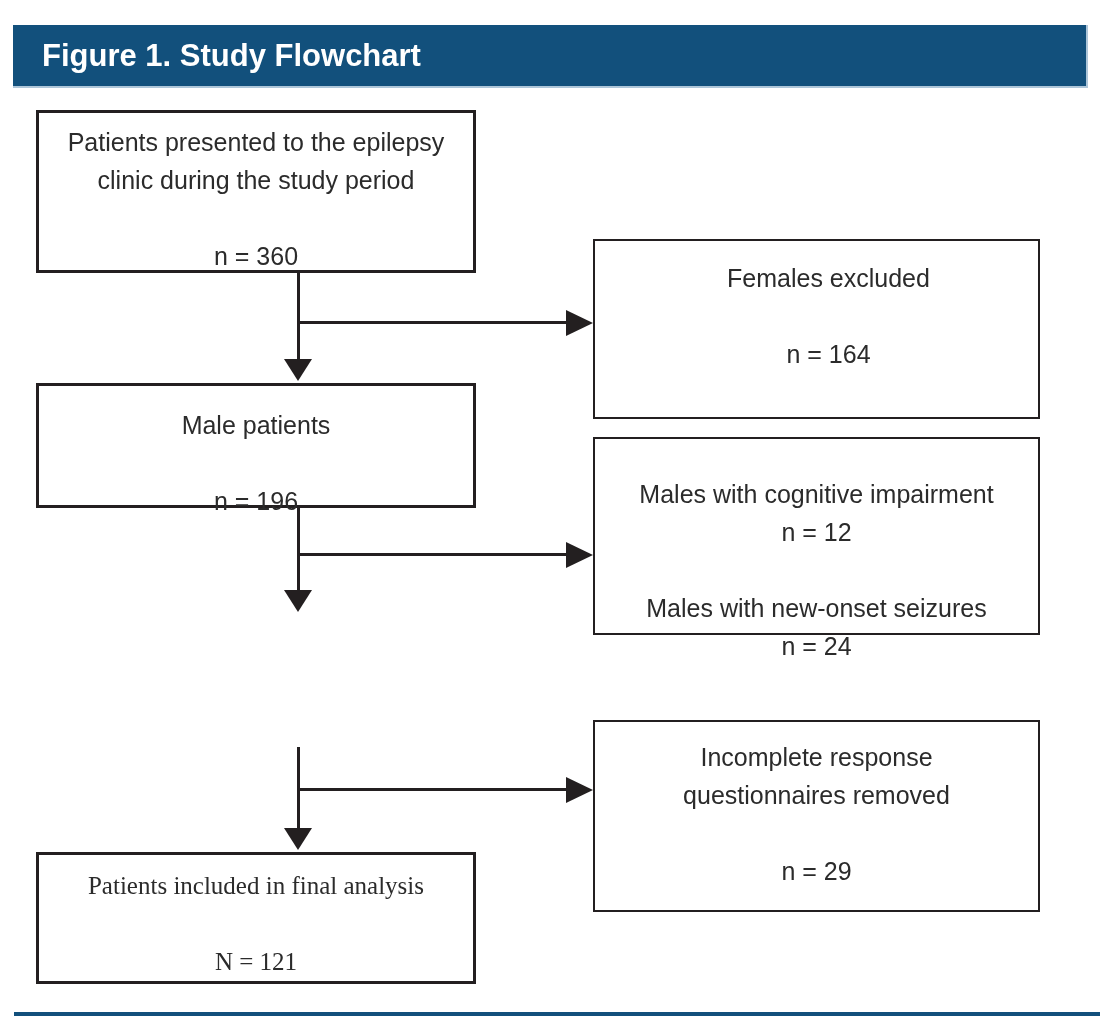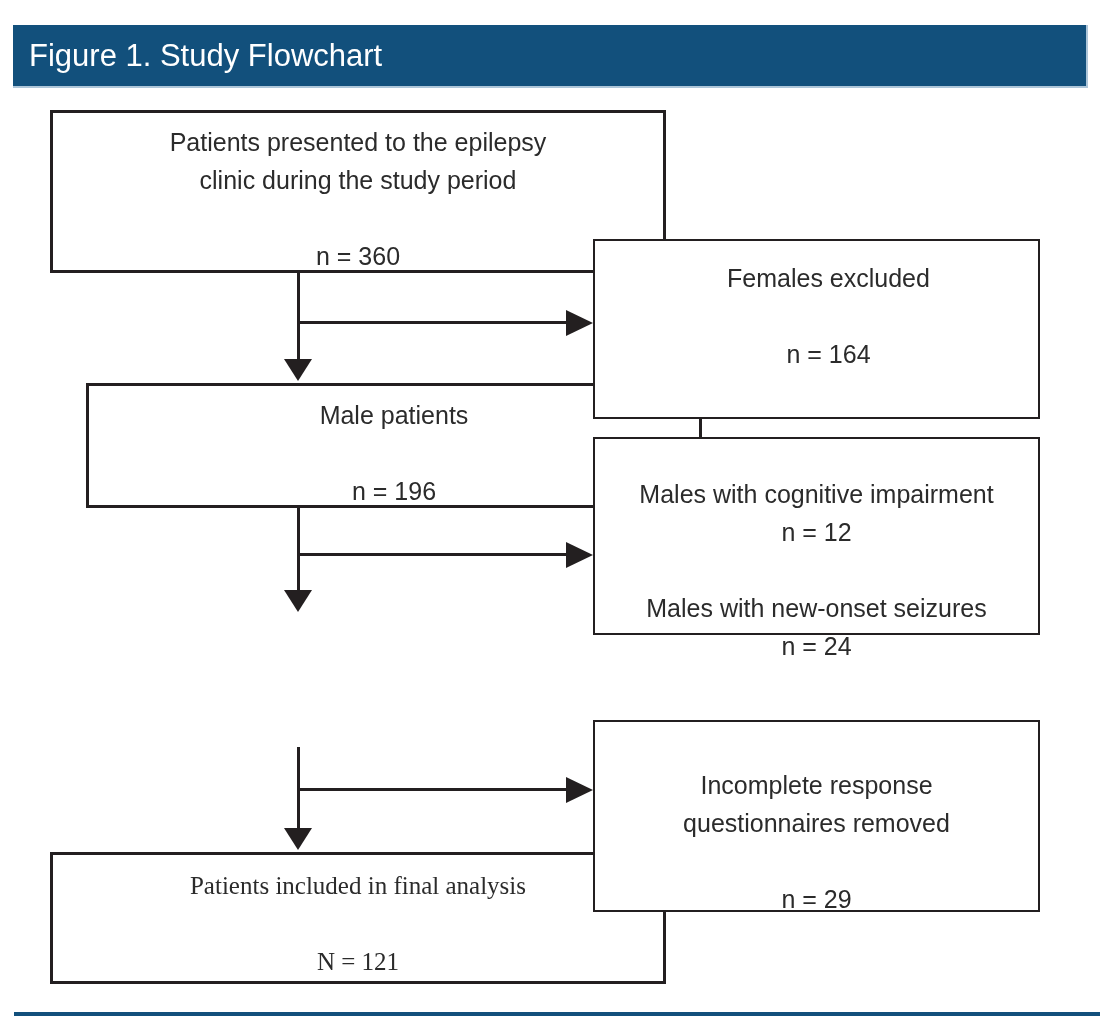--- a/index.html
+++ b/index.html
@@ -17,37 +17,37 @@
     font-family:"Liberation Sans",sans-serif;overflow:hidden;
   }
   .title-bar{
     position:absolute;left:13px;top:25px;width:1075px;height:63px;
     background:var(--header-bg);
     border-right:2px solid var(--header-edge);
     border-bottom:2px solid var(--header-edge);
     display:flex;align-items:center;box-sizing:border-box;
   }
   .title-text{
-    color:var(--header-text);font-size:31px;font-weight:normal;
-    padding-left:16px;white-space:nowrap;
+    color:var(--header-text);font-size:31px;font-weight:bold;
+    padding-left:29px;white-space:nowrap;
   }
   .box{
     position:absolute;background:#fff;color:var(--text);
     font-size:25px;line-height:38px;text-align:center;
     box-sizing:border-box;
   }
-  .main{left:50px;width:616px;border:3px solid var(--box-border);}
+  .main{left:36px;width:440px;border:3px solid var(--box-border);}
   .excl{left:593px;width:447px;border:2px solid var(--box-border);}
   .b1{top:110px;height:163px;padding-top:10px;}
-  .b2{top:383px;height:125px;padding-top:10px;margin-left:36px;}
+  .b2{top:383px;height:125px;padding-top:20px;}
   .b3{top:614px;height:133px;padding-top:14px;}
   .b4{top:852px;height:132px;padding-top:12px;font-family:Liberation Serif, serif;}
   .r1{top:239px;height:180px;padding-top:18px;padding-left:24px;}
   .r2{top:437px;height:198px;padding-top:36px;}
-  .r3{top:720px;height:192px;padding-top:44px;}
+  .r3{top:720px;height:192px;padding-top:16px;}
   .vline{position:absolute;width:3px;background:var(--connector);}
   .hline{position:absolute;height:3px;background:var(--connector);}
   .arrow-down{
     position:absolute;width:0;height:0;
     border-left:14px solid transparent;border-right:14px solid transparent;
     border-top:22px solid var(--connector);
   }
   .arrow-right{
     position:absolute;width:0;height:0;
     border-top:13px solid transparent;border-bottom:13px solid transparent;

